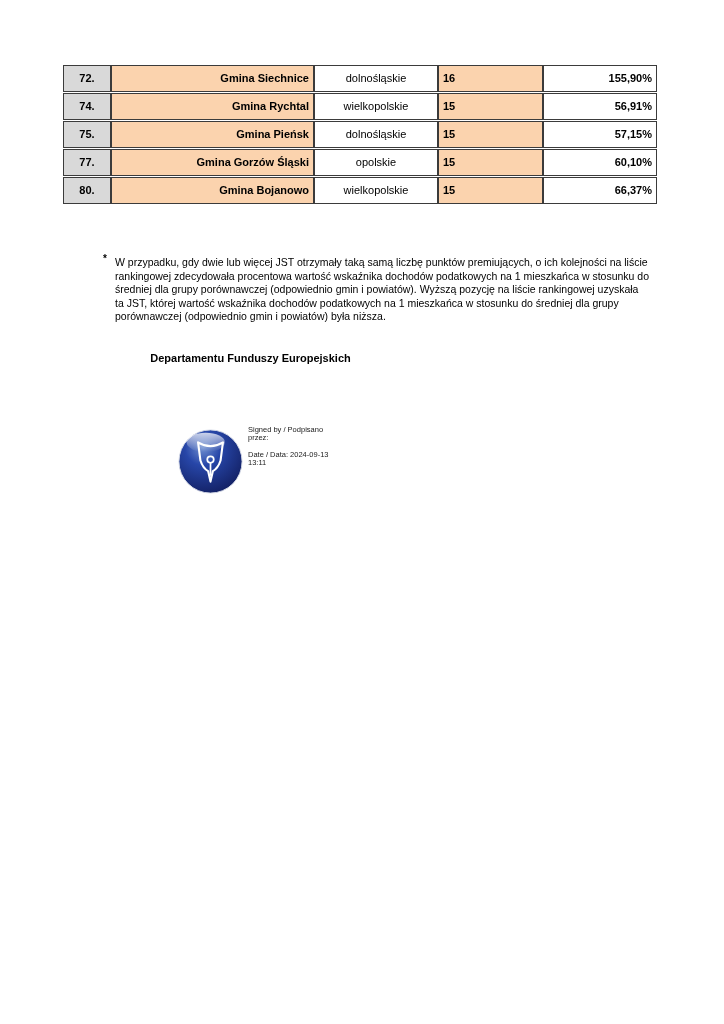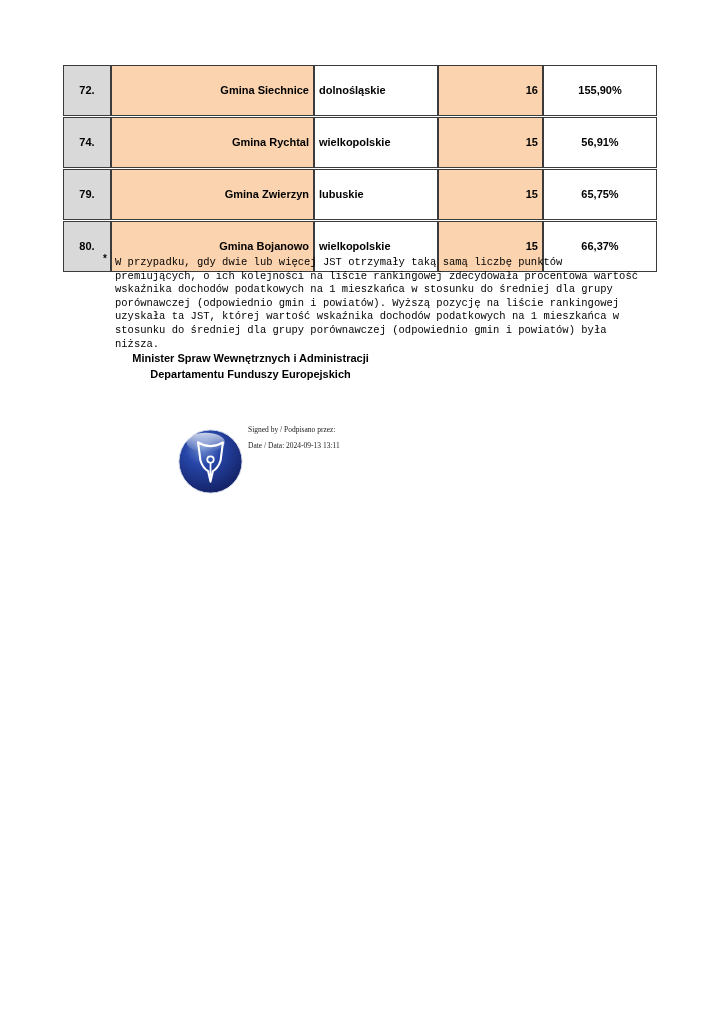--- a/index.html
+++ b/index.html
@@ -10,52 +10,52 @@
   }
 
   
   table.ranking{
     position:absolute;left:63px;top:64px;
     border-collapse:separate;border-spacing:0 1px;
     table-layout:fixed;
   }
   table.ranking td{
     border:1px solid var(--border,#3b3b3b);
-    height:17px;padding:16px 4px;
+    height:17px;padding:4px 4px;
     font-size:11px;line-height:17px;
     white-space:nowrap;overflow:hidden;
   }
   td.c-rank  {width:38px;  text-align:center; font-weight:bold; background:var(--gray,#d9d9d9);}
   td.c-name  {width:193px; text-align:right;   font-weight:bold; background:var(--peach,#fbd3ae);}
-  td.c-voiv  {width:114px; text-align:left;   font-weight:bold; font-size:10.5px; background:#ffffff;}
-  td.c-points{width:95px;  text-align:right; font-weight:bold; background:var(--peach,#fbd3ae);}
-  td.c-pct   {width:104px; text-align:center; font-weight:bold; background:#ffffff;}
+  td.c-voiv  {width:114px; text-align:center;   font-weight:normal; font-size:10.5px; background:#ffffff;}
+  td.c-points{width:95px;  text-align:left; font-weight:bold; background:var(--peach,#fbd3ae);}
+  td.c-pct   {width:104px; text-align:right; font-weight:bold; background:#ffffff;}
 
   
   .footnote{position:absolute;left:115px;top:256px;width:535px;}
   .fn-marker{
     position:absolute;left:-12px;top:-3px;
     font-size:10px;font-weight:bold;
   }
   .fn-text{
-    font-size:10.5px;line-height:13.6px;text-align:left;color:#000;font-family:Liberation Mono, monospace;
+    font-size:10.5px;line-height:13.6px;text-align:left;color:#000;
   }
 
   
   .sig-block{
     position:absolute;left:63px;top:350px;width:375px;
     text-align:center;font-weight:bold;font-size:11px;line-height:16px;
   }
 
   
   .stamp{position:absolute;left:177px;top:424px;width:230px;height:90px;}
   .stamp-icon{position:absolute;left:0;top:4px;width:67px;height:67px;}
   .stamp-text{
     position:absolute;left:71px;top:2px;width:92px;
-    font-size:7.5px;line-height:8.4px;color:#1a1a1a;font-family:Liberation Serif, serif;
+    font-size:7.5px;line-height:8.4px;color:#1a1a1a;
   }
   .stamp-text p{margin:0 0 8px 0;padding:0;}
   .stamp-text p:last-child{margin-bottom:16px;}
 </style>
 </head>
 <body>
 
 <div class="page">
 
   <table class="ranking">
@@ -68,43 +68,49 @@
           <td class="c-pct">155,90%</td>
         </tr>
         <tr>
           <td class="c-rank">74.</td>
           <td class="c-name">Gmina Rychtal</td>
           <td class="c-voiv">wielkopolskie</td>
           <td class="c-points">15</td>
           <td class="c-pct">56,91%</td>
         </tr>
         <tr>
-          <td class="c-rank">79.</td>
-          <td class="c-name">Gmina Zwierzyn</td>
-          <td class="c-voiv">lubuskie</td>
+          <td class="c-rank">75.</td>
+          <td class="c-name">Gmina Pieńsk</td>
+          <td class="c-voiv">dolnośląskie</td>
           <td class="c-points">15</td>
-          <td class="c-pct">65,75%</td>
+          <td class="c-pct">57,15%</td>
+        </tr>
+        <tr>
+          <td class="c-rank">77.</td>
+          <td class="c-name">Gmina Gorzów Śląski</td>
+          <td class="c-voiv">opolskie</td>
+          <td class="c-points">15</td>
+          <td class="c-pct">60,10%</td>
         </tr>
         <tr>
           <td class="c-rank">80.</td>
           <td class="c-name">Gmina Bojanowo</td>
           <td class="c-voiv">wielkopolskie</td>
           <td class="c-points">15</td>
           <td class="c-pct">66,37%</td>
         </tr>
       </tbody>
   </table>
 
   <div class="footnote">
     <span class="fn-marker">*</span>
     <div class="fn-text">W przypadku, gdy dwie lub więcej JST otrzymały taką samą liczbę punktów premiujących, o ich kolejności na liście rankingowej zdecydowała procentowa wartość wskaźnika dochodów podatkowych na 1 mieszkańca w stosunku do średniej dla grupy porównawczej (odpowiednio gmin i powiatów). Wyższą pozycję na liście rankingowej uzyskała ta JST, której wartość wskaźnika dochodów podatkowych na 1 mieszkańca w stosunku do średniej dla grupy porównawczej (odpowiednio gmin i powiatów) była niższa.</div>
   </div>
 
   <div class="sig-block">
-    <div>Minister Spraw Wewnętrznych i Administracji</div>
     <div>Departamentu Funduszy Europejskich</div>
   </div>
 
   <div class="stamp">
     <svg class="stamp-icon" viewBox="0 0 70 70">
       <defs>
         <radialGradient id="sphere" cx="38%" cy="28%" r="80%">
           <stop offset="0%" stop-color="#6f8fd0"></stop>
           <stop offset="35%" stop-color="#2746a8"></stop>
           <stop offset="100%" stop-color="#111d5e"></stop>

